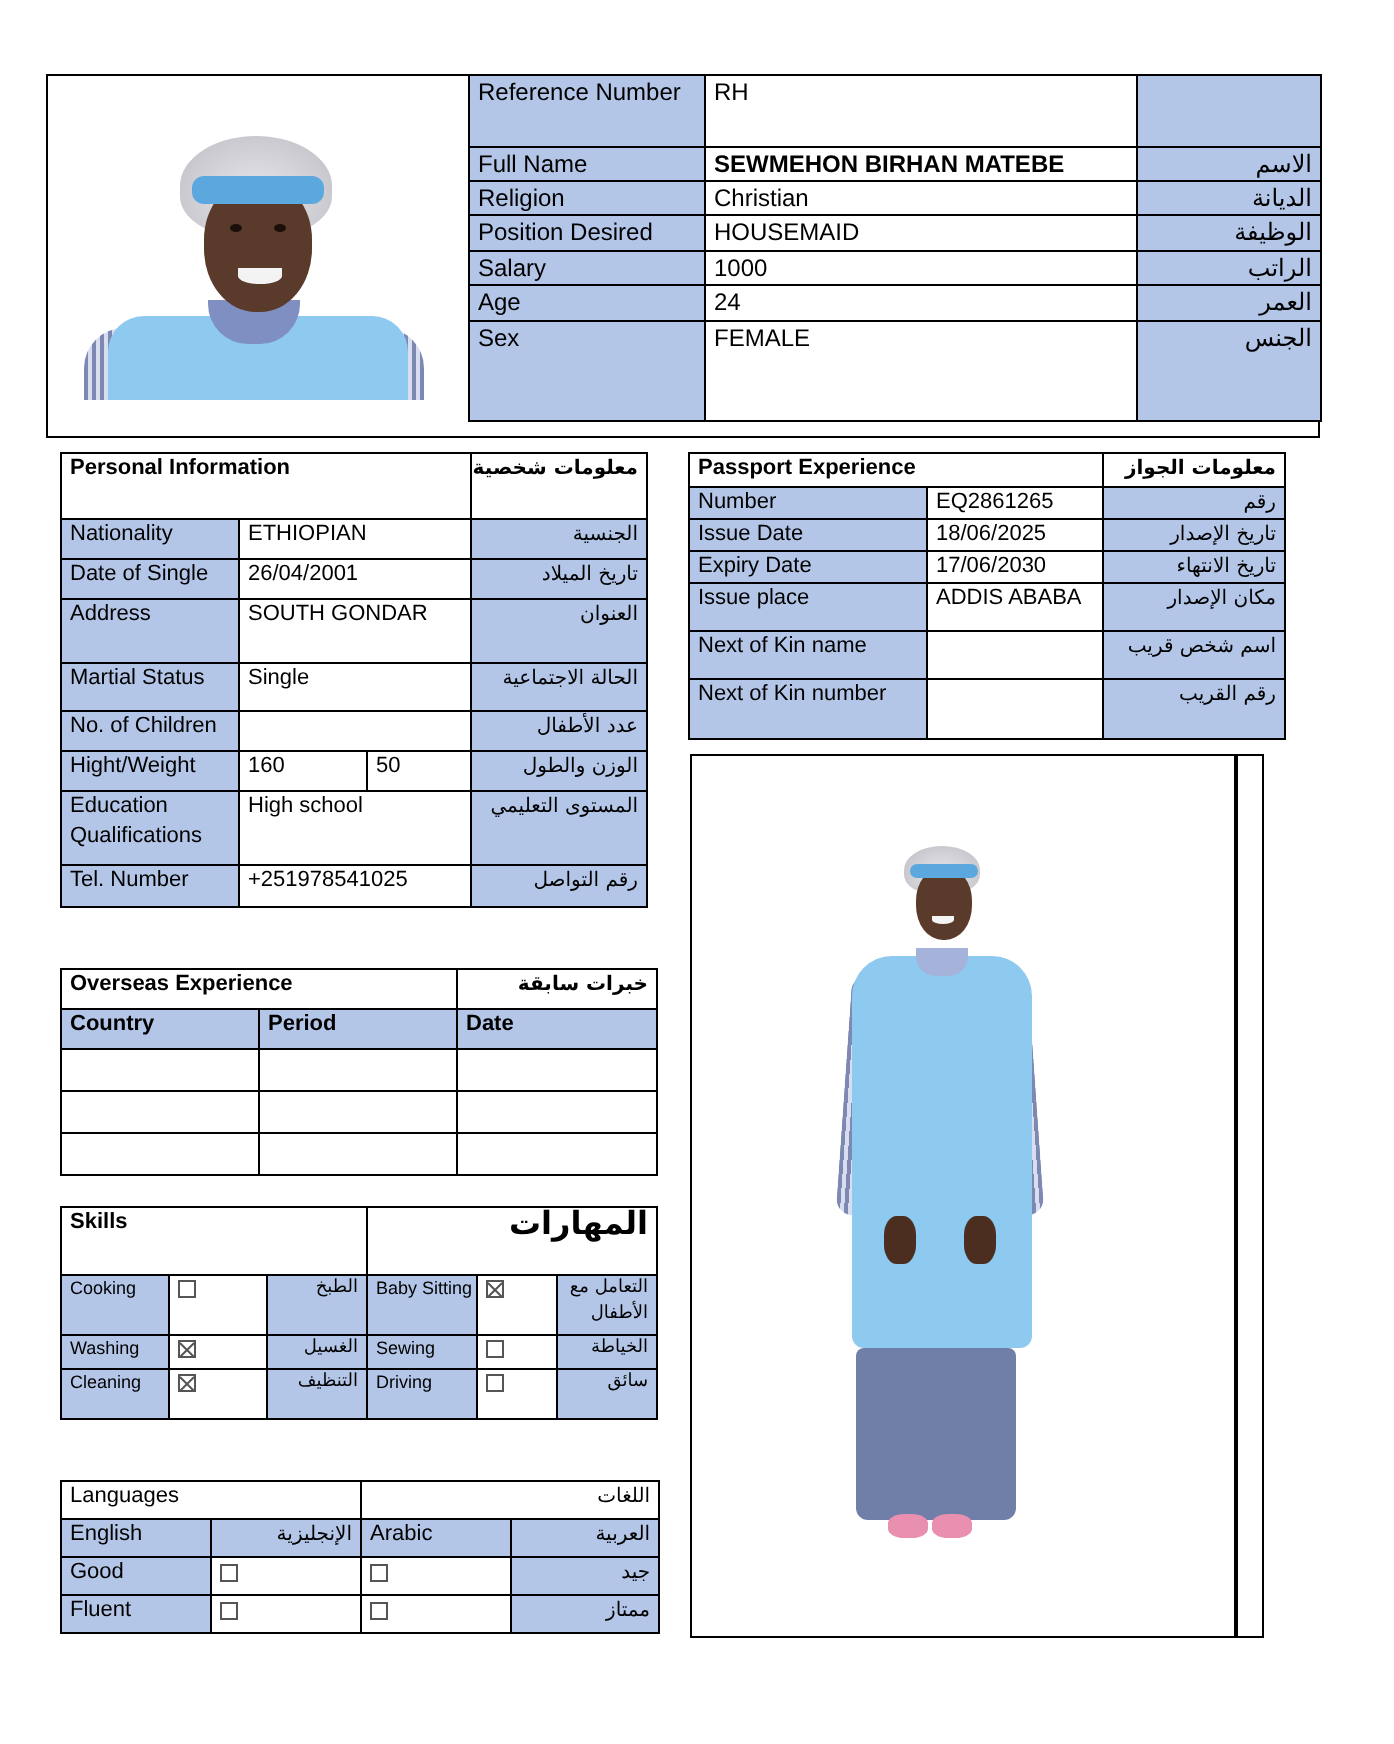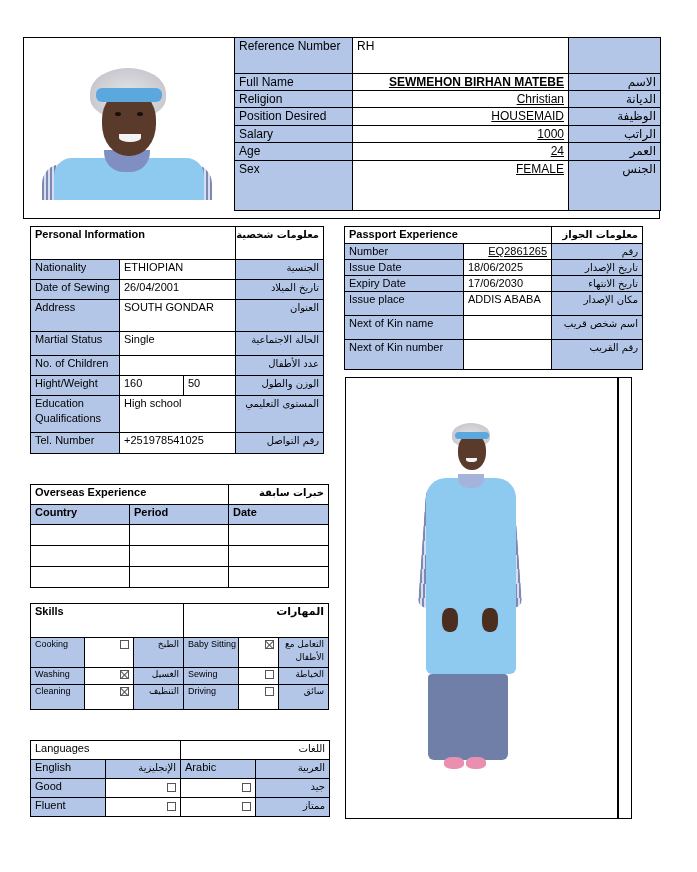--- a/index.html
+++ b/index.html
@@ -4,21 +4,21 @@
 <style>
   * { box-sizing: border-box; margin: 0; padding: 0; }
   html, body { width: 697px; height: 872px; background: #ffffff; overflow: hidden; }
   body { position: relative; font-family: "Liberation Sans", "DejaVu Sans", sans-serif; color: #000; font-size: 11px; }
   .abs { position: absolute; }
   table { border-collapse: collapse; table-layout: fixed; }
   td { border: 1px solid #000; padding: 0 4px; vertical-align: top; line-height: 15px; overflow: hidden; white-space: nowrap; }
   .bl { background: #b4c6e7; }
   .wh { background: #ffffff; }
   .ar { text-align: right; direction: rtl; font-family: "DejaVu Sans", sans-serif; font-size: 10px; }
-  .ctr { text-align: right; text-decoration: underline; }
+  .ctr { text-align: left; }
   .b { font-weight: bold; }
   .wrap { white-space: normal; }
 
   
   #top-frame { left: 23px; top: 37px; width: 637px; height: 182px; border: 1px solid #000; }
   #top-photo { left: 24px; top: 38px; width: 210px; height: 180px; background: #fff; }
   #top-table { left: 234px; top: 37px; width: 426px; }
   #top-table td { font-size: 12px; line-height: 16px; }
   .cap { position: absolute; background: radial-gradient(ellipse at 50% 60%, #e7e7ea 0%, #c9c9cf 70%, #b7b7bd 100%); border-radius: 50% 50% 40% 40%; }
   .band { position: absolute; background: #5aa8de; border-radius: 6px; }
@@ -124,21 +124,21 @@
       <tr style="height:33px">
     <td class="wh b" colspan="3">Personal Information</td>
     <td class="wh ar b">معلومات شخصية</td>
   </tr>
   <tr style="height:20px">
     <td class="bl">Nationality</td>
     <td class="wh" colspan="2">ETHIOPIAN</td>
     <td class="bl ar">الجنسية</td>
   </tr>
   <tr style="height:20px">
-    <td class="bl">Date of Sewing</td>
+    <td class="bl">Date of Single</td>
     <td class="wh" colspan="2">26/04/2001</td>
     <td class="bl ar">تاريخ الميلاد</td>
   </tr>
   <tr style="height:32px">
     <td class="bl">Address</td>
     <td class="wh" colspan="2">SOUTH GONDAR</td>
     <td class="bl ar">العنوان</td>
   </tr>
   <tr style="height:24px">
     <td class="bl">Martial Status</td>
@@ -269,21 +269,21 @@
       <col style="width:54px">
       <col style="width:49px">
       <col style="width:50px">
       <col style="width:55px">
       <col style="width:40px">
       <col style="width:50px">
     </colgroup>
   <tbody>
       <tr style="height:34px">
     <td class="wh b" colspan="3" style="font-size:11px;line-height:15px">Skills</td>
-    <td class="wh ar b" colspan="3" style="font-size:11px;line-height:15px">المهارات</td>
+    <td class="wh ar b" colspan="3" style="font-size:16px;line-height:15px">المهارات</td>
   </tr>
   <tr style="height:30px">
     <td class="bl">Cooking</td>
     <td class="wh ctr"><span class="cb"></span></td>
     <td class="bl ar">الطبخ</td>
     <td class="bl">Baby Sitting</td>
     <td class="wh ctr"><span class="cb on"></span></td>
     <td class="bl ar wrap">التعامل مع الأطفال</td>
   </tr>
   <tr style="height:17px">

